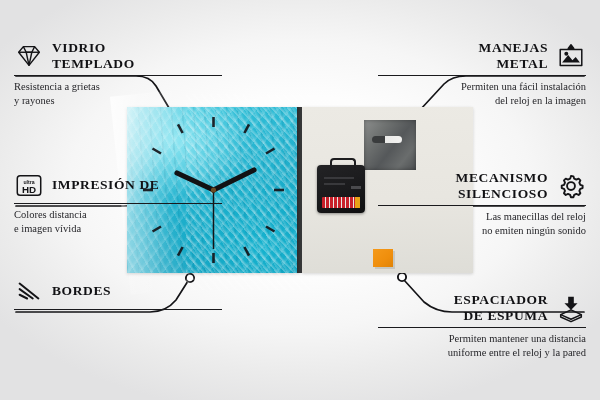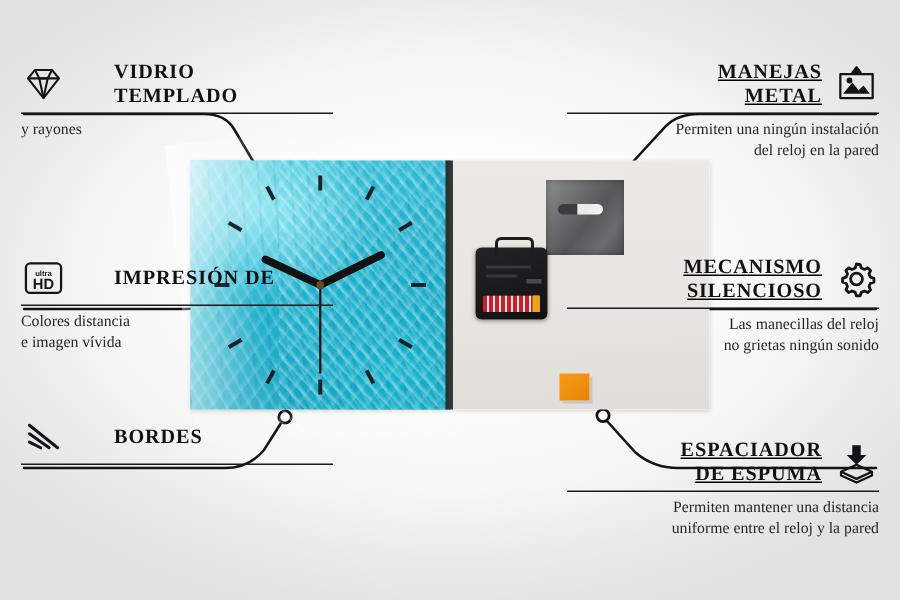--- a/index.html
+++ b/index.html
@@ -11,30 +11,29 @@
   }
   #stage{
     position:absolute;inset:0;width:600px;height:400px;
     background:
       radial-gradient(ellipse 62% 58% at 50% 46%, #ffffff 0%, #fdfdfd 38%, #f6f6f6 62%, #ebebeb 82%, #e2e2e3 100%);
   }
   
   .callout{position:absolute;width:208px;}
   .callout .head{display:flex;align-items:center;gap:8px;}
   .callout.left .head{justify-content:flex-start;}
-  .callout.right .head{justify-content:flex-end;text-decoration:underline;}
+  .callout.right .head{justify-content:flex-end;}
   .title{
     font-family:"Liberation Serif",serif;
     font-weight:700;
     font-size:13.5px;
     letter-spacing:.6px;
     color:#111114;
     line-height:1.2;
     text-transform:uppercase;
-    margin-left:24px;
   }
   .callout.left .title{text-align:left;}
   .callout.right .title{text-align:right;}
   .rule{height:0;border-top:1.6px solid #1a1a1d;margin:3px 0 4px 0;}
   .desc{
     font-family:"Liberation Serif",serif;
     font-size:10.5px;
     color:#26262a;
     line-height:1.32;
   }
@@ -214,20 +213,21 @@
           <path d="M13 12 H19"></path>
         </svg>
       </span>
       <div class="title">
         <div>VIDRIO</div>
         <div>TEMPLADO</div>
       </div>
     </div>
     <div class="rule"></div>
     <div class="desc">
+      <div>Resistencia a grietas</div>
       <div>y rayones</div>
     </div>
   </div>
 
   <div class="callout left" id="c-impresion">
     <div class="head">
       <span class="ico">
         <svg viewBox="0 0 32 32">
           <rect x="3.5" y="6" width="25" height="21" rx="3" fill="none" stroke="#141417" stroke-width="1.6"></rect>
           <text x="16" y="15" font-family="Liberation Sans, sans-serif" font-size="5.5" font-weight="700" text-anchor="middle" fill="#141417">ultra</text>
@@ -271,42 +271,42 @@
         <svg viewBox="0 0 32 32" fill="none" stroke="#141417" stroke-width="1.5" stroke-linejoin="round">
           <path d="M16 4 L19 8 H13 Z" fill="#141417"></path>
           <rect x="4.5" y="9" width="23" height="17" stroke-width="1.6"></rect>
           <path d="M6.5 23 L13 15 L17.5 20.5 L21 17 L25.5 23 Z" fill="#141417" stroke="none"></path>
           <circle cx="11" cy="13.5" r="2.1" fill="#141417" stroke="none"></circle>
         </svg>
       </span>
     </div>
     <div class="rule"></div>
     <div class="desc">
-      <div>Permiten una ningún instalación</div>
-      <div>del reloj en la pared</div>
+      <div>Permiten una fácil instalación</div>
+      <div>del reloj en la imagen</div>
     </div>
   </div>
 
   <div class="callout right" id="c-mecanismo">
     <div class="head">
       <div class="title">
         <div>MECANISMO</div>
         <div>SILENCIOSO</div>
       </div>
       <span class="ico">
         <svg viewBox="0 0 32 32" fill="none" stroke="#141417" stroke-width="2">
           <path d="M16 5.2 l2.6 .5 .8 2.5 2.3 1.0 2.4-1.1 1.9 1.9 -1.1 2.4 1.0 2.3 2.5 .8 0 2.7 -2.5 .8 -1.0 2.3 1.1 2.4 -1.9 1.9 -2.4-1.1 -2.3 1.0 -.8 2.5 -2.7 0 -.8-2.5 -2.3-1.0 -2.4 1.1 -1.9-1.9 1.1-2.4 -1.0-2.3 -2.5-.8 0-2.7 2.5-.8 1.0-2.3 -1.1-2.4 1.9-1.9 2.4 1.1 2.3-1.0 .8-2.5 Z" stroke-linejoin="round"></path>
           <circle cx="16" cy="16" r="4.2"></circle>
         </svg>
       </span>
     </div>
     <div class="rule"></div>
     <div class="desc">
       <div>Las manecillas del reloj</div>
-      <div>no grietas ningún sonido</div>
+      <div>no emiten ningún sonido</div>
     </div>
   </div>
 
   <div class="callout right" id="c-espaciador">
     <div class="head">
       <div class="title">
         <div>ESPACIADOR</div>
         <div>DE ESPUMA</div>
       </div>
       <span class="ico">

